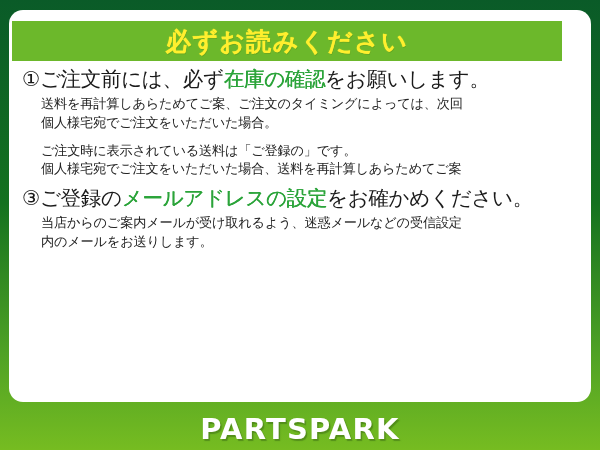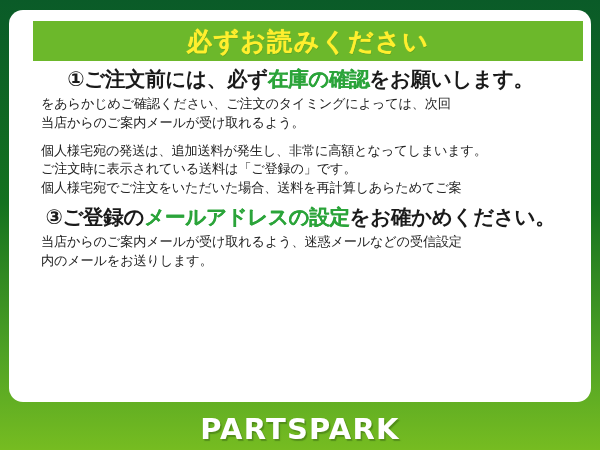--- a/index.html
+++ b/index.html
@@ -26,21 +26,21 @@
     height: 392px;
     box-sizing: border-box;
     background: #ffffff;
     border-radius: 14px;
     overflow: hidden;
   }
 
   
   #title-bar {
     position: absolute;
-    left: 24px;
+    left: 3px;
     top: 11px;
     width: 550px;
     height: 40px;
     background: #6cb82b;
     display: flex;
     align-items: center;
     justify-content: center;
   }
   #title-text {
     color: #ffef2e;
@@ -58,25 +58,24 @@
     left: 0;
     top: 56px;
     width: 582px;
     padding: 0 12px 0 13px;
     box-sizing: border-box;
   }
   .item { margin-bottom: 3px; }
   .item-head {
     color: #1a1a1a;
     font-size: 20.5px;
-    font-weight: bold;
+    font-weight: normal;
     line-height: 1.32;
     letter-spacing: -0.3px;
     white-space: nowrap;
-    text-align: center;
   }
   .item-head .hl {
     color: #2ba43a;
     text-shadow: 0.4px 0 0 #2ba43a;
   }
   .item-head .lead { letter-spacing: -0.5px; }
   .item-sub {
     color: #232323;
     font-size: 13.2px;
     line-height: 1.42;
@@ -121,28 +120,27 @@
 
     <div id="title-bar">
       <span id="title-text">必ずお読みください</span>
     </div>
 
     <div id="list">
 
       <div class="item" id="item-1">
         <div class="item-head"><span class="lead">①</span><span>ご注文前には、必ず</span><span class="hl">在庫の確認</span><span>をお願いします。</span></div>
         <div class="item-sub">
-          <div>をあらかじめご確認ください、ご注文のタイミングによっては、次回</div>
-          <div>当店からのご案内メールが受け取れるよう。</div>
+          <div>送料を再計算しあらためてご案、ご注文のタイミングによっては、次回</div>
+          <div>個人様宅宛でご注文をいただいた場合。</div>
         </div>
       </div>
 
       <div class="item" id="item-2">
         <div class="item-sub">
-          <div>個人様宅宛の発送は、追加送料が発生し、非常に高額となってしまいます。</div>
           <div>ご注文時に表示されている送料は「ご登録の」です。</div>
           <div>個人様宅宛でご注文をいただいた場合、送料を再計算しあらためてご案</div>
         </div>
       </div>
 
       <div class="item" id="item-3">
         <div class="item-head"><span class="lead">③</span><span>ご登録の</span><span class="hl">メールアドレスの設定</span><span>をお確かめください。</span></div>
         <div class="item-sub">
           <div>当店からのご案内メールが受け取れるよう、迷惑メールなどの受信設定</div>
           <div>内のメールをお送りします。</div>

